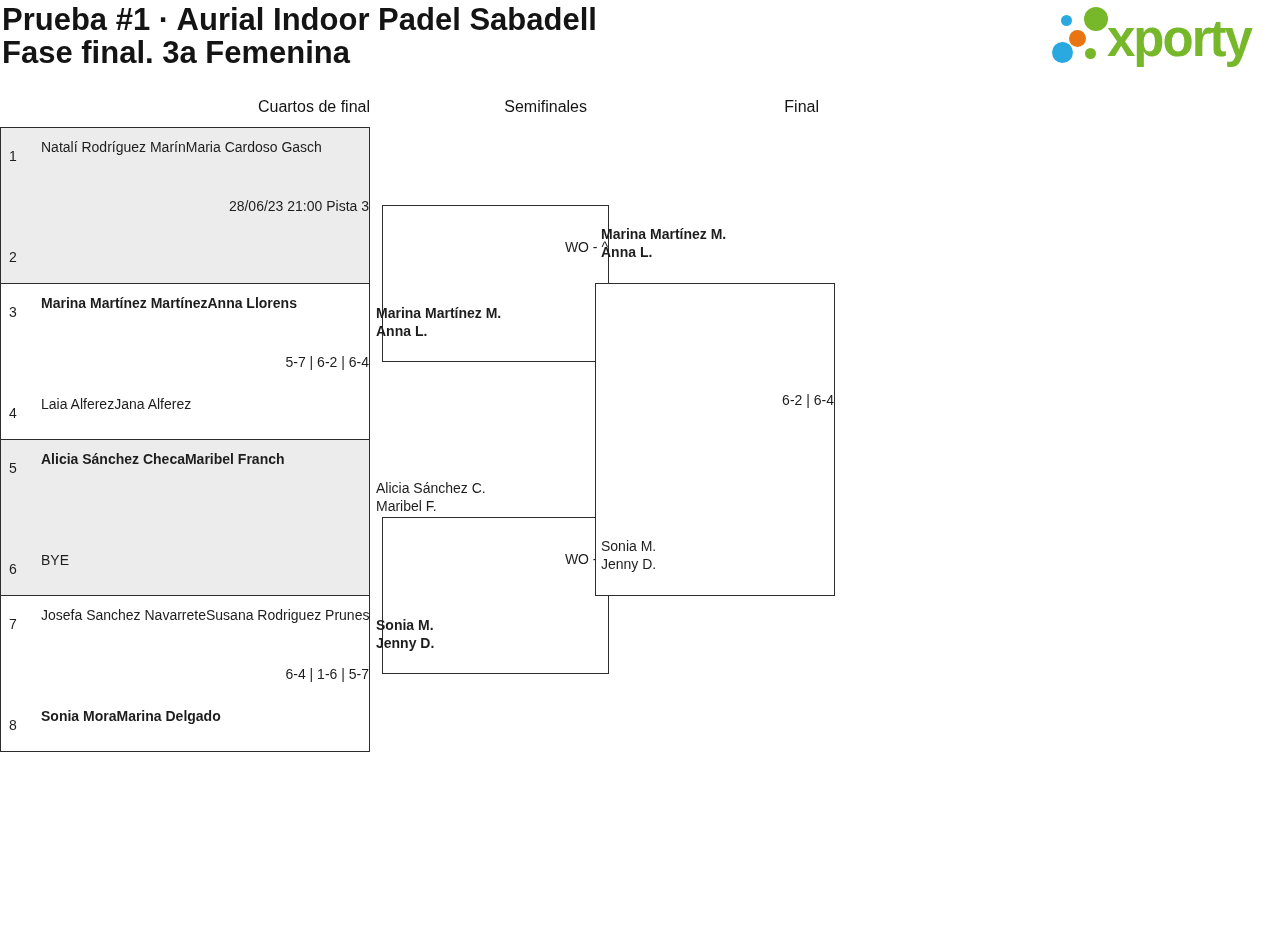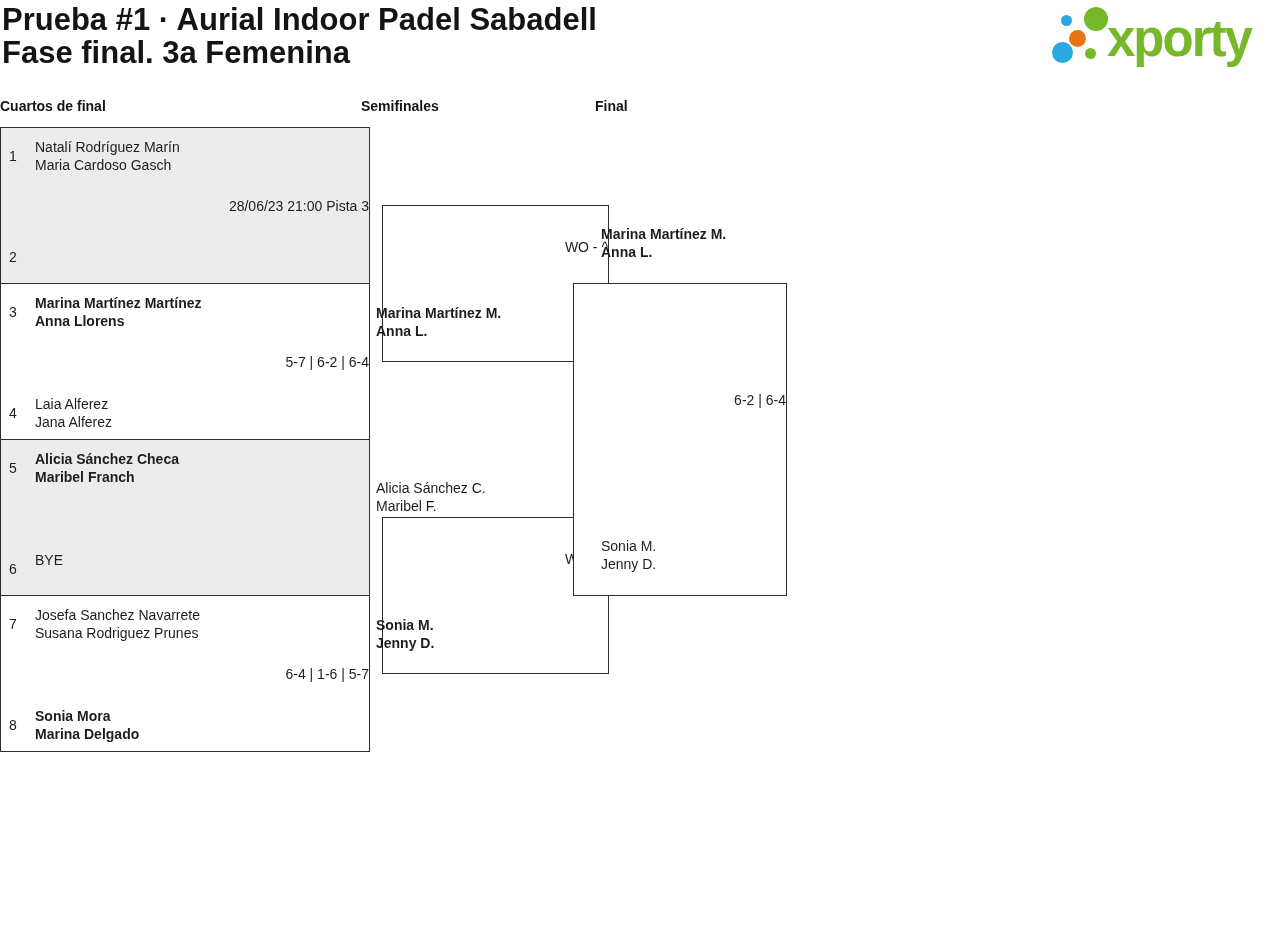--- a/index.html
+++ b/index.html
@@ -25,40 +25,40 @@
   .dot-orange     { left:24px; top:25px; width:17px; height:17px; background:#e87511; }
   .dot-blue-large { left:7px;  top:37px; width:21px; height:21px; background:#29a9e0; }
   .dot-green-small{ left:40px; top:43px; width:11px; height:11px; background:#76b82a; }
   .wordmark {
     position:absolute; left:62px; top:6px;
     font-size:51px; font-weight:bold; letter-spacing:-2px;
     color:#76b82a; line-height:56px;
   }
 
   
-  .round-header { position:absolute; top:98px; font-size:14px; font-weight:bold; text-align:left; color:#141414; }
+  .round-header { position:absolute; top:98px; font-size:16px; font-weight:normal; text-align:right; color:#141414; }
   .rh-qf  { left:0;     width:370px; }
   .rh-sf  { left:361px; width:226px; }
   .rh-fin { left:595px; width:224px; }
 
   
   .match-box { position:absolute; border:1px solid #2d2d2d; background:#ffffff; }
   .match-box.shaded { background:#ececec; }
   .qf { left:0; width:370px; height:157px; }
   .qf1 { top:127px; } .qf2 { top:283px; } .qf3 { top:439px; } .qf4 { top:595px; }
   .sf { left:382px; width:227px; height:157px; }
   .sf1 { top:205px; } .sf2 { top:517px; }
-  .fin { left:573px; width:214px; height:313px; top:283px; }
+  .fin { left:595px; width:240px; height:313px; top:283px; }
 
   
   .slot { position:absolute; left:8px; display:flex; align-items:center; }
   .slot-top { top:10px; }
   .slot-bottom { bottom:8px; }
   .seed { width:16px; font-size:14px; color:#1d1d1d; flex:none; }
-  .names { margin-left:10px; height:36px; display:flex; flex-direction:column; justify-content:space-between; }
+  .names { margin-left:16px; height:36px; display:flex; justify-content:space-between; }
   .pline { font-size:14px; line-height:18px; color:#1d1d1d; white-space:nowrap; }
   .winner .pline { font-weight:bold; }
 
   .score { position:absolute; left:0; width:100%; text-align:right; font-size:14px; line-height:18px; color:#1d1d1d; }
   .score-mid { top:50%; transform:translateY(-50%); }
   .score-sf  { top:32px; }
   .score-fin { top:107px; }
 
   
   .pair-label { position:absolute; }

